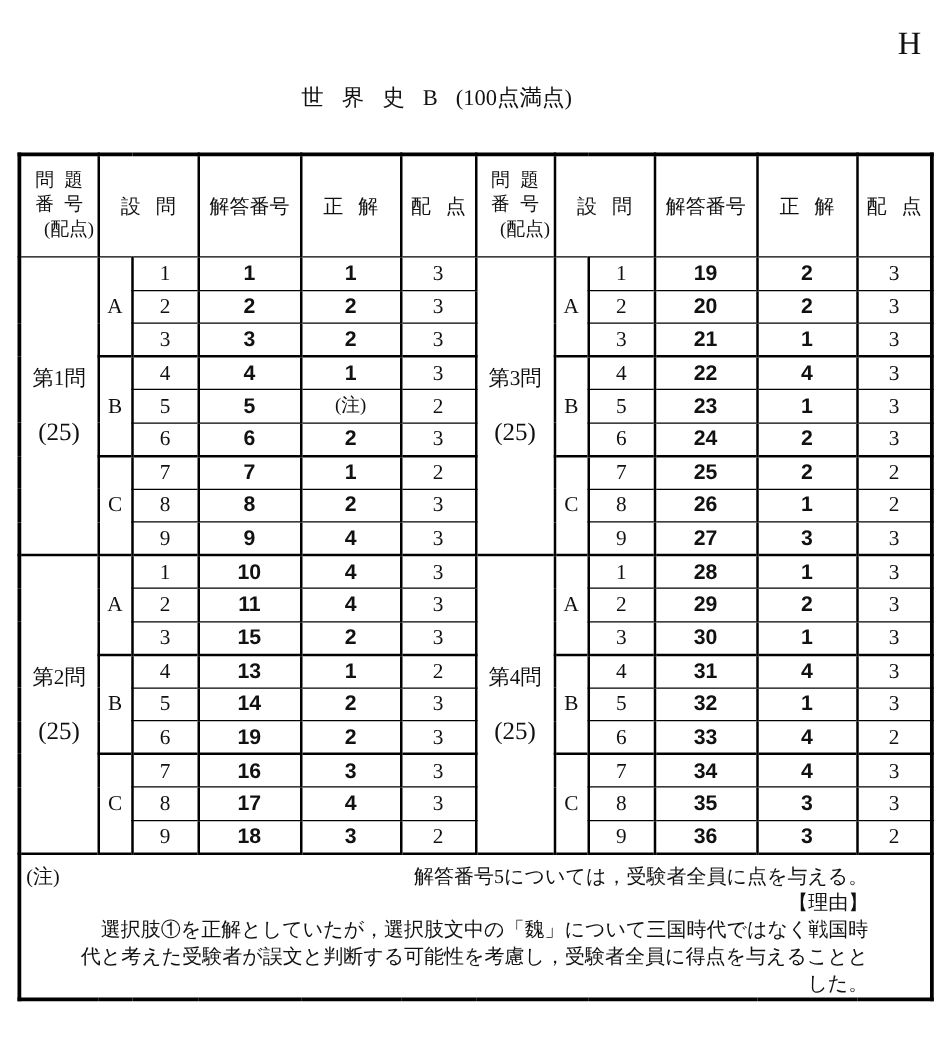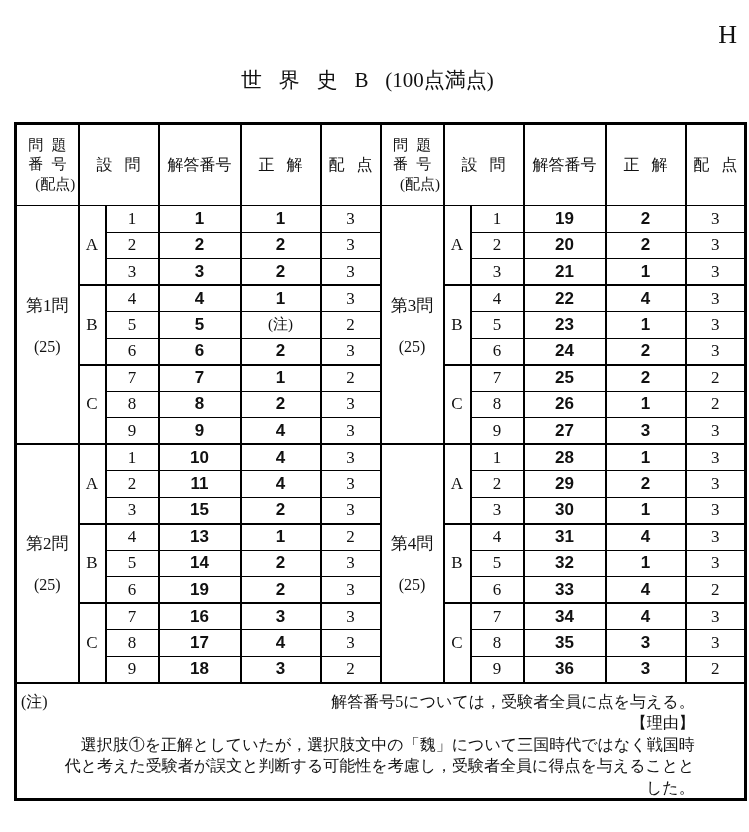--- a/index.html
+++ b/index.html
@@ -19,21 +19,21 @@
     position: absolute;
     top: 22px;
     right: 12px;
     font-size: 26px;
     line-height: 1;
   }
   .doc-title {
     position: absolute;
     top: 68px;
     left: 241px;
-    font-size: 21px;
+    font-size: 18px;
     line-height: 1.2;
     white-space: nowrap;
     word-spacing: 0.55em;
   }
   table.answer-table {
     position: absolute;
     top: 122px;
     left: 14px;
     width: 730px;
     height: 519px;
@@ -66,21 +66,21 @@
   tr.body-row { height: 26.5px; }
   tr.gs td { border-top-width: 2px; }
   td.block-cell { font-size: 17px; }
   .block-inner {
     display: flex;
     flex-direction: column;
     align-items: center;
     justify-content: center;
     gap: 21px;
   }
-  .block-points { font-size: 16px; }
+  .block-points { font-size: 20px; }
   td.letter-cell { font-size: 17px; }
   td.q-cell, td.pts-cell { font-size: 17px; }
   td.ans-cell, td.cor-cell {
     font-family: "Liberation Sans", "DejaVu Sans", sans-serif;
     font-weight: bold;
     font-size: 17px;
   }
   td.cor-note {
     font-family: "Liberation Serif", "DejaVu Serif", serif;
     font-weight: normal;

